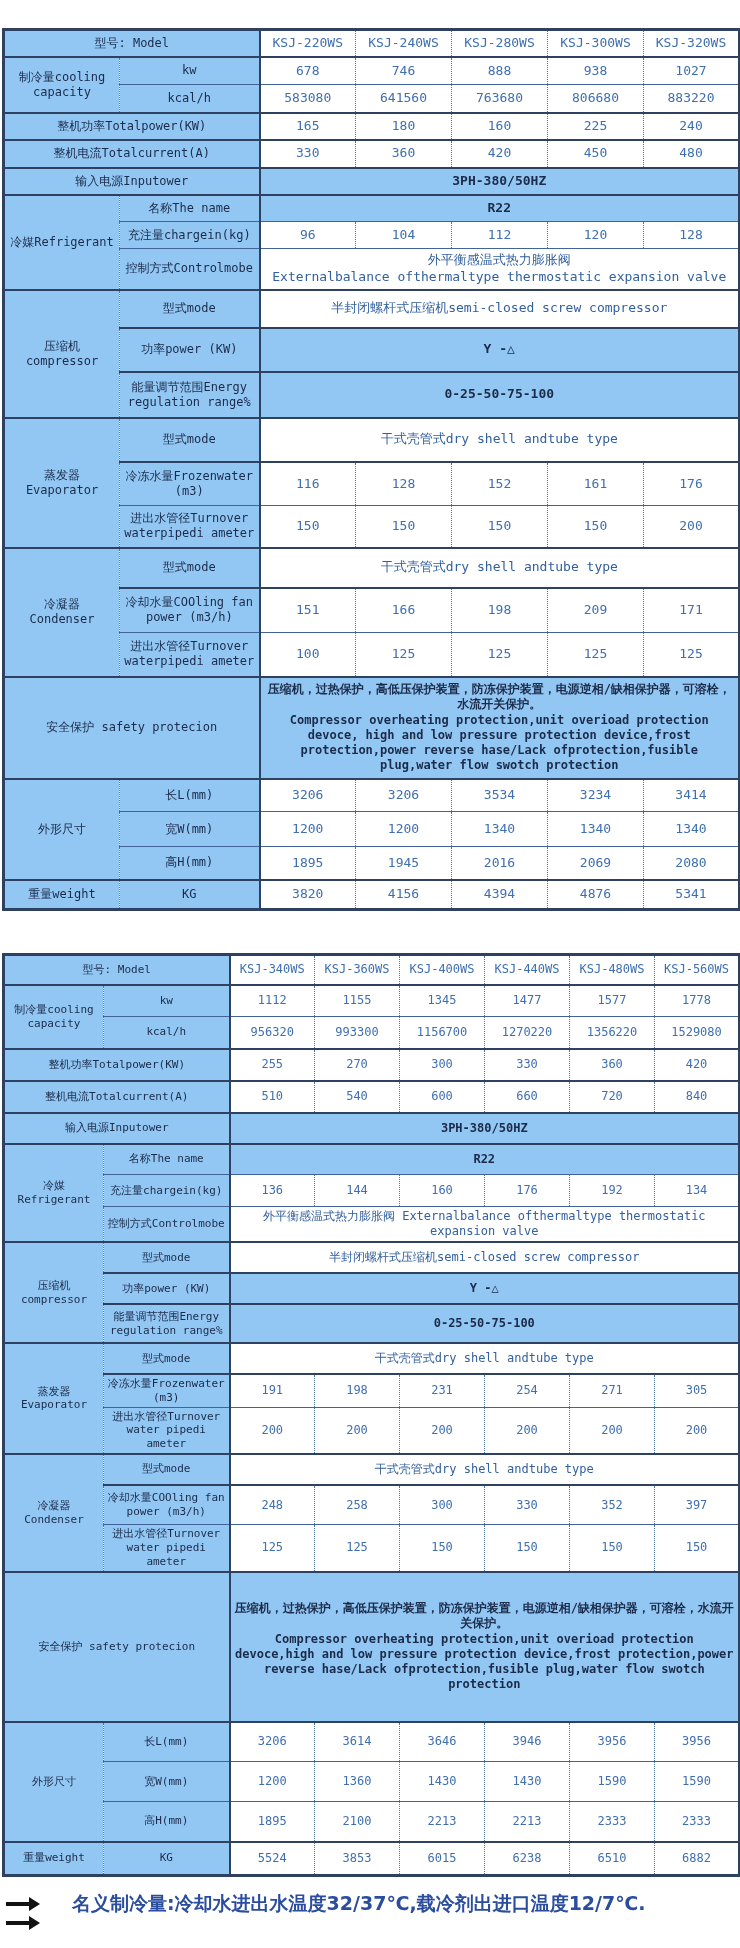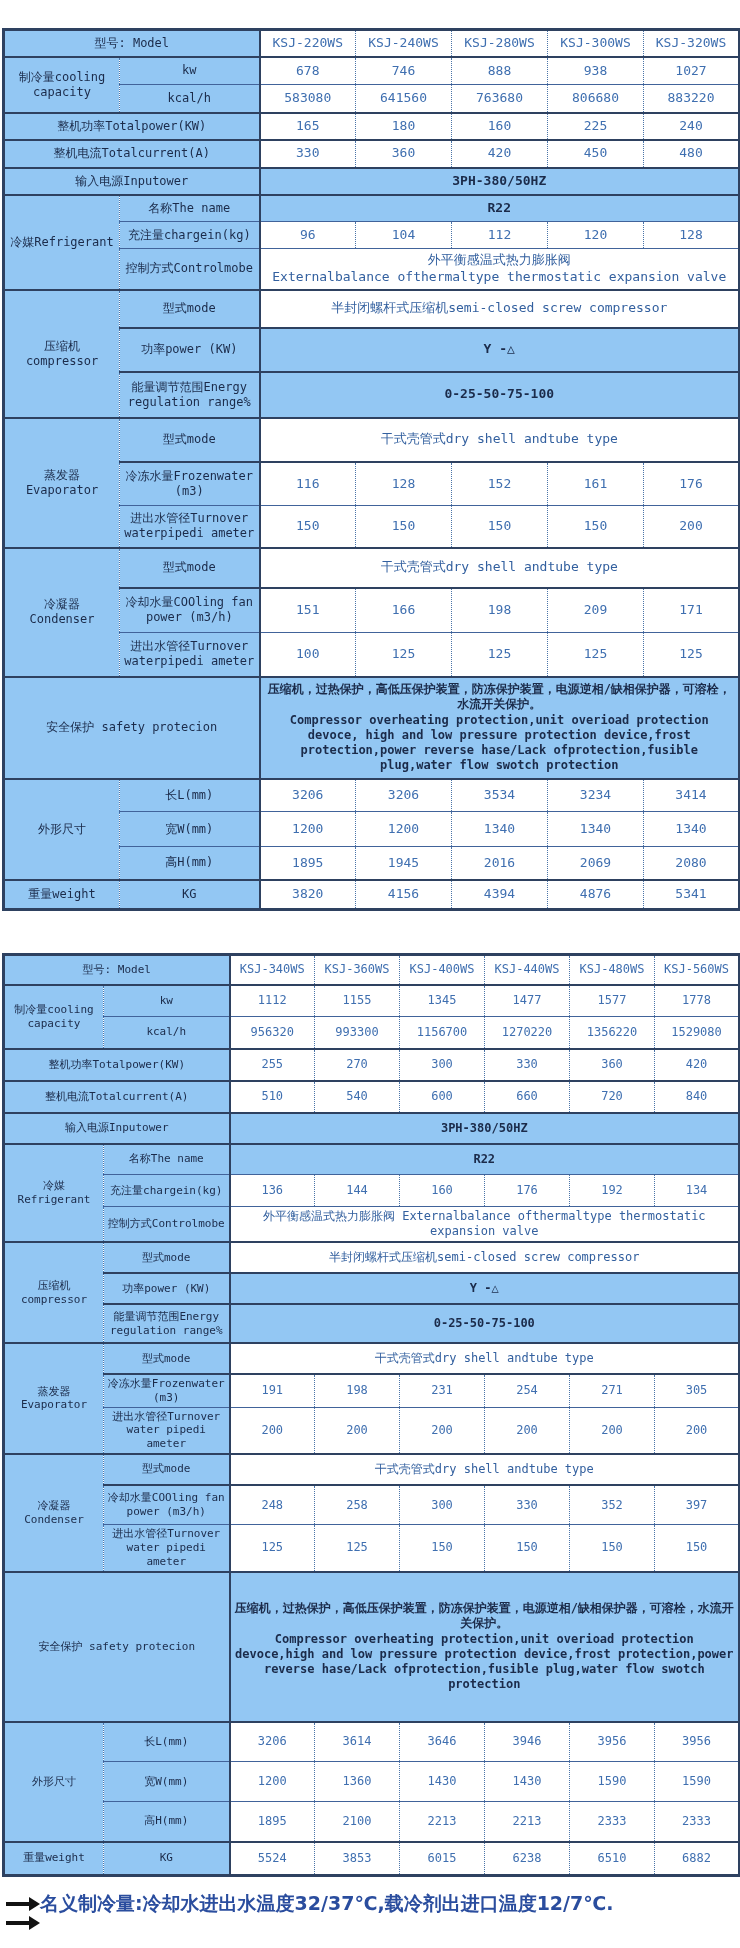--- a/index.html
+++ b/index.html
@@ -14,21 +14,21 @@
   .val{background:#ffffff;color:#3f6fb0;font-size:13px;}
   .bval{background:#93c7f3;color:#1b2b4a;font-size:13px;font-weight:bold;}
   .wval{background:#ffffff;color:#33609f;font-size:13px;}
   .t2 .lab{font-size:11px;}
   .t2 .val{font-size:12px;}
   .t2 .bval,.t2 .wval{font-size:12px;}
   .multiline div{margin:1px 0;}
   .gap{height:42px;}
   .footer{padding:10px 4px 0 4px;}
   .note{display:flex;align-items:center;margin:4px 0;color:#2a4d9e;font-weight:bold;
-    font-size:19px;font-family:"DejaVu Sans",sans-serif;}
+    font-size:19px;font-family:"DejaVu Sans",sans-serif;gap:32px;}
   .arrow{display:inline-block;width:24px;height:4px;background:#121212;position:relative;
     margin-right:10px;flex:0 0 auto;}
   .arrow::after{content:"";position:absolute;right:-10px;top:-5px;border-left:11px solid #121212;
     border-top:7px solid transparent;border-bottom:7px solid transparent;}
 </style>
 </head>
 <body>
 
 <div class="page">
 

